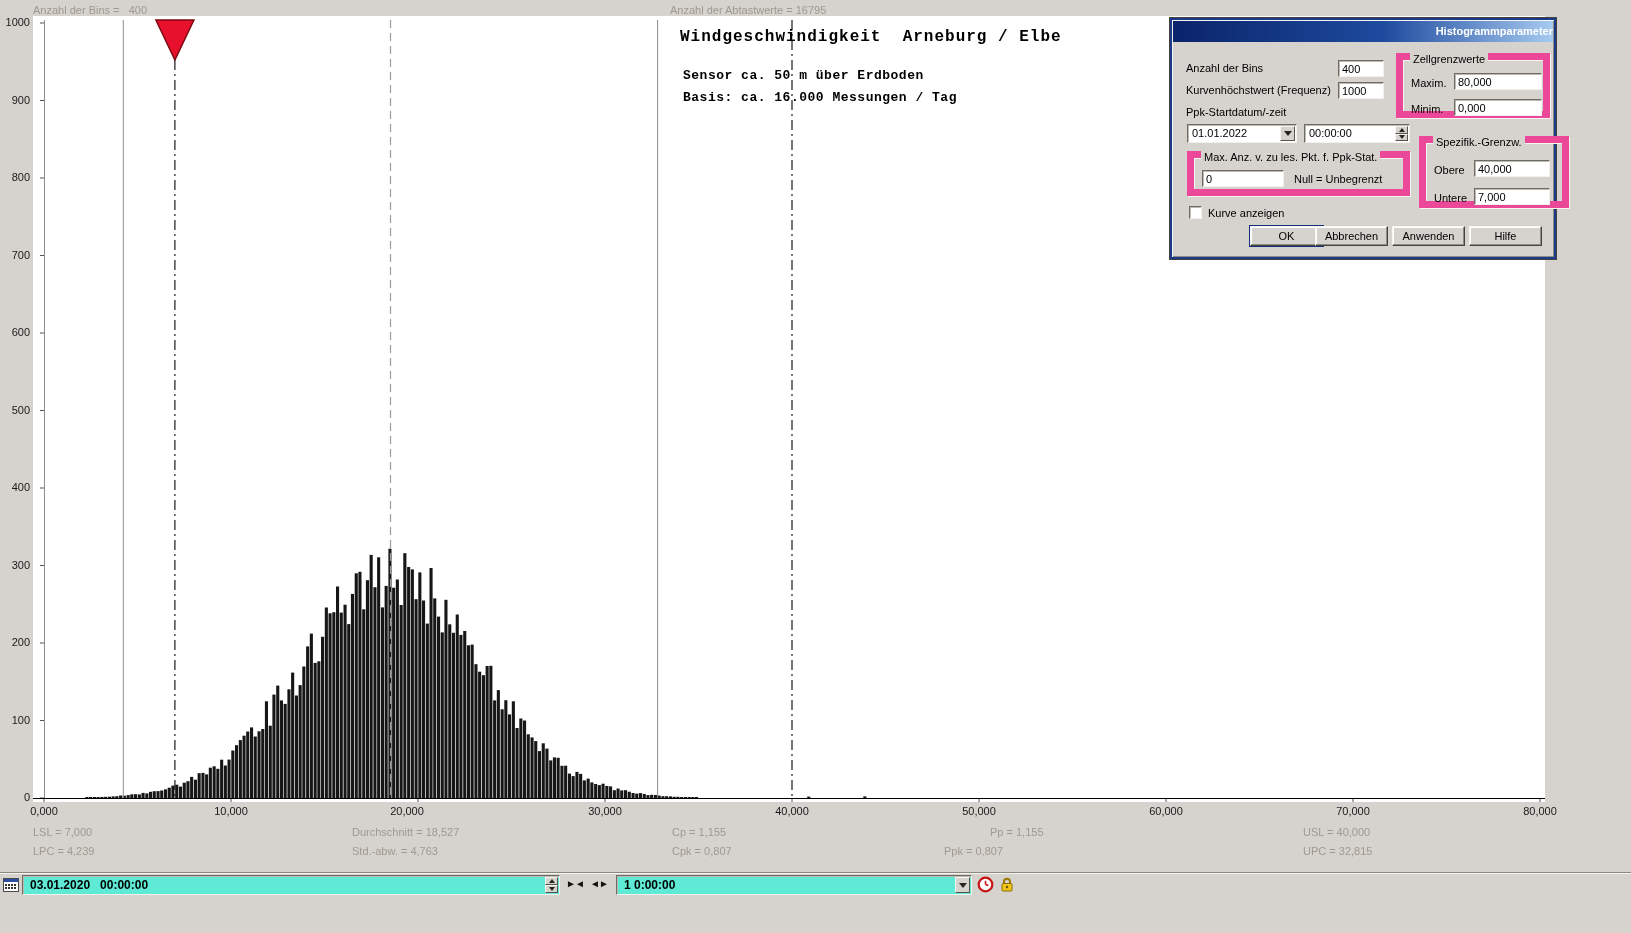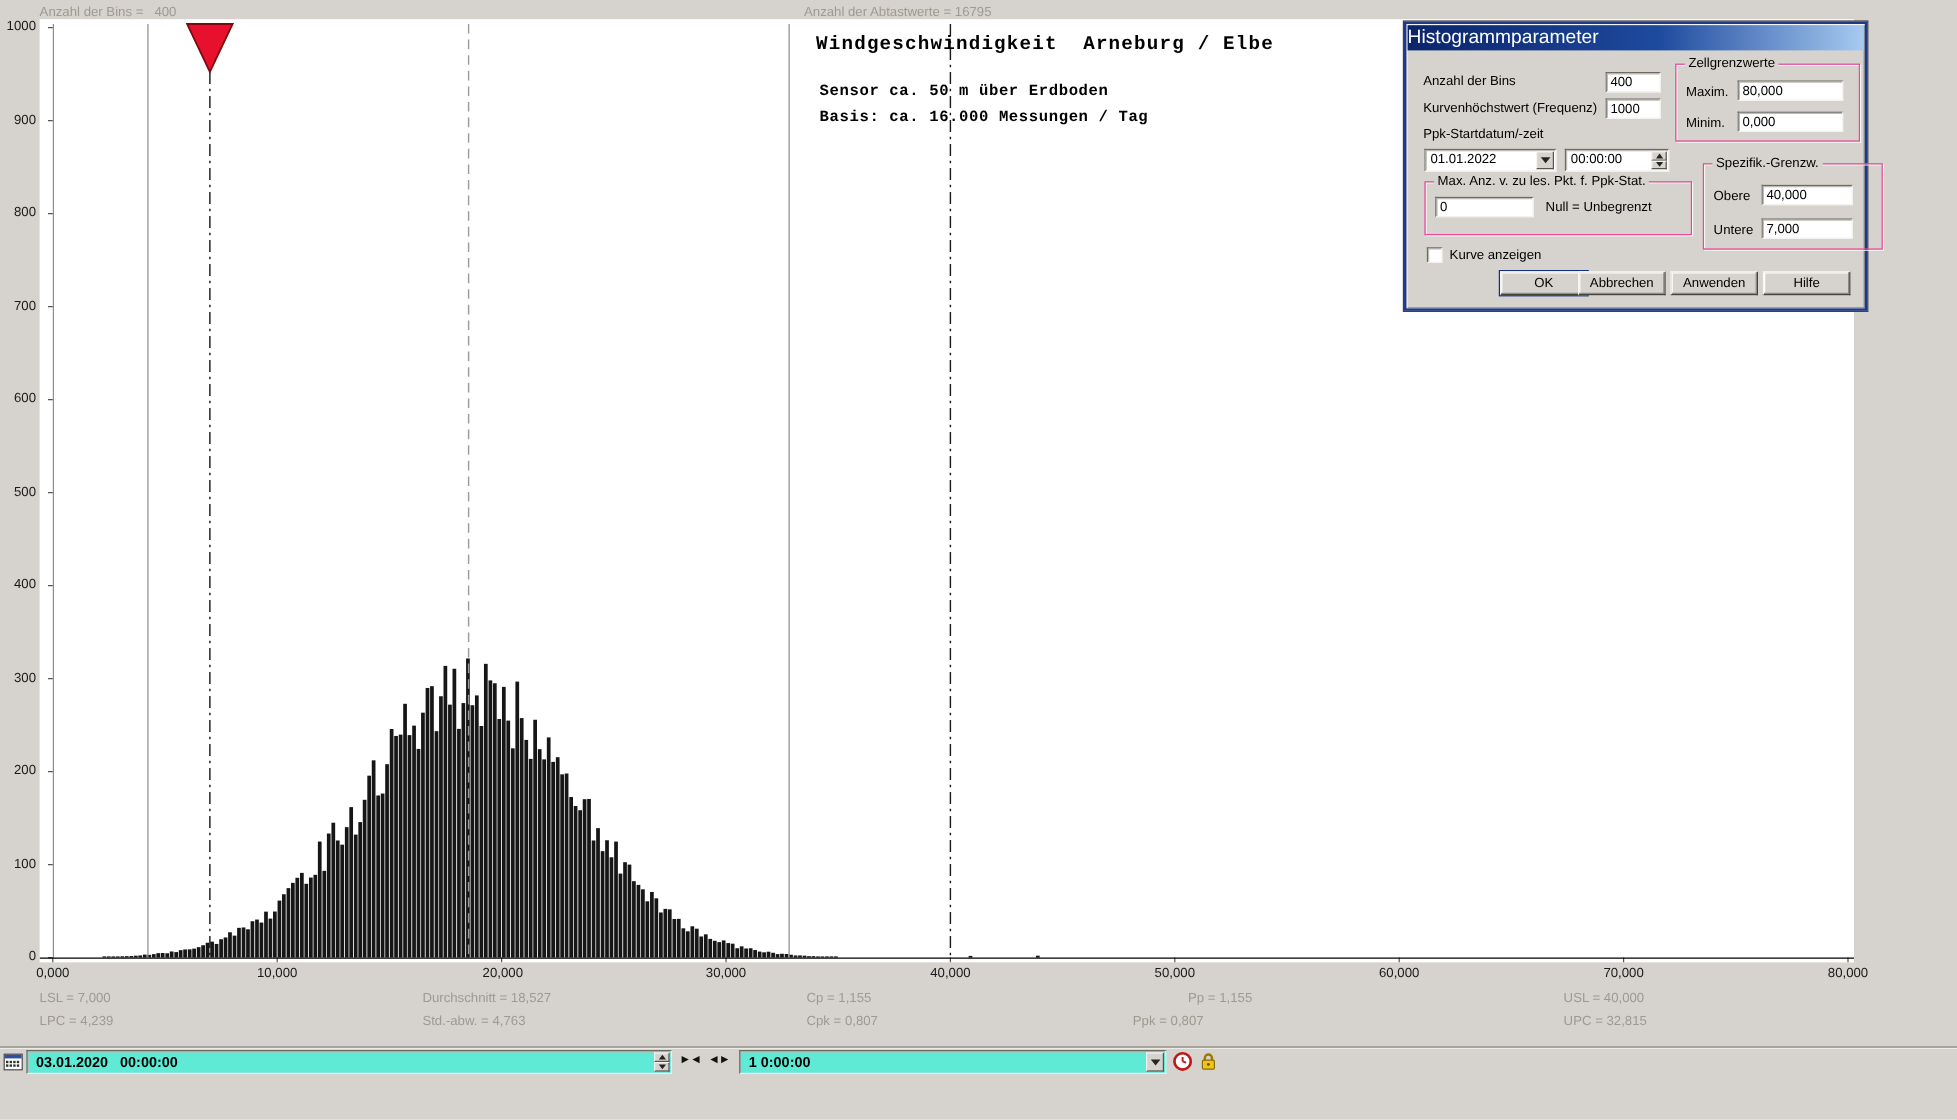--- a/index.html
+++ b/index.html
@@ -12,37 +12,37 @@
   #hist { position:absolute; left:0; top:0; }
   .ctitle { position:absolute; left:647px; top:12px; font:bold 16px "Liberation Mono",monospace; letter-spacing:1px; color:#000; white-space:pre; }
   .csub   { position:absolute; left:650px; font:bold 13px "Liberation Mono",monospace; letter-spacing:0.5px; color:#000; white-space:pre; }
   .info { position:absolute; font-size:11px; color:#9e9a90; white-space:pre; }
   .ylab { position:absolute; left:2px; width:28px; text-align:right; font-size:11px; color:#1a1a1a; }
   .xlab { position:absolute; top:805px; width:70px; text-align:center; font-size:11px; color:#1a1a1a; }
   .stat { position:absolute; font-size:11px; color:#9e9a90; white-space:pre; }
 
   
   .tb { position:absolute; height:17px; background:#fff; border:1px solid; border-color:#6e6b64 #f2f1ed #f2f1ed #6e6b64; box-shadow:inset 1px 1px 0 #bdbab2; font:11px "Liberation Sans",sans-serif; padding:0 3px; color:#000; }
-  .group { position:absolute; border:1px solid #ec4899; box-shadow:inset 1px 1px 0 #f6f5f1, 1px 1px 0 #f6f5f1; }
+  .group { position:absolute; border:7px solid #ec4899; box-shadow:inset 1px 1px 0 #f6f5f1, 1px 1px 0 #f6f5f1; }
   .legend { position:absolute; top:-7px; left:7px; background:#d6d3ce; padding:0 3px; font-size:11px; white-space:pre; }
   .combo { position:absolute; background:#fff; border:1px solid; border-color:#6e6b64 #f2f1ed #f2f1ed #6e6b64; box-shadow:inset 1px 1px 0 #bdbab2; }
   .combo-text { position:absolute; left:4px; top:2px; font-size:11px; color:#000; white-space:pre; }
   .ddbtn { position:absolute; right:1px; top:1px; bottom:1px; width:15px; background:#d6d3ce; border:1px solid; border-color:#f6f5f1 #55534d #55534d #f6f5f1; display:flex; align-items:center; justify-content:center; cursor:pointer; }
   .spin { position:absolute; right:1px; top:1px; bottom:1px; width:13px; display:flex; flex-direction:column; }
   .spinbtn { flex:1; background:#d6d3ce; border:1px solid; border-color:#f6f5f1 #55534d #55534d #f6f5f1; display:flex; align-items:center; justify-content:center; cursor:pointer; }
   .tri-up { width:0; height:0; border-left:3px solid transparent; border-right:3px solid transparent; border-bottom:4px solid #26241f; }
   .tri-down { width:0; height:0; border-left:3px solid transparent; border-right:3px solid transparent; border-top:4px solid #26241f; }
   .ddbtn .tri-down { border-left-width:4px; border-right-width:4px; border-top-width:5px; }
   .cb { position:absolute; width:13px; height:13px; background:#fff; border:1px solid; border-color:#6e6b64 #f2f1ed #f2f1ed #6e6b64; box-shadow:inset 1px 1px 0 #bdbab2; cursor:pointer; }
   .btn { position:absolute; top:206px; width:73px; height:20px; background:#d6d3ce; border:1px solid; border-color:#f6f5f1 #46443f #46443f #f6f5f1; box-shadow:inset -1px -1px 0 #8f8c84, inset 1px 1px 0 #fff; font:11px "Liberation Sans",sans-serif; color:#000; text-align:center; cursor:pointer; }
   .btn.default { box-shadow:inset -1px -1px 0 #8f8c84, inset 1px 1px 0 #fff, 0 0 0 1px #10307c;margin-left:12px; }
 
   
   #dlg { position:absolute; left:1170px; top:18px; width:386px; height:241px; background:#d6d3ce; border:2px solid #1b3a8c; box-shadow:0 0 0 1px #44423d, inset 1px 1px 0 #f4f3ef, inset -1px -1px 0 #8f8c84; font-size:11px; z-index:10; }
-  #dlg-titlebar { position:absolute; left:1px; top:1px; right:1px; height:21px; background:linear-gradient(90deg,#0a246a 0%,#1e4a9e 55%,#a6caf0 100%); color:#fff; font-weight:normal; font-size:16px; text-align:left; line-height:21px; }
+  #dlg-titlebar { position:absolute; left:1px; top:1px; right:1px; height:21px; background:linear-gradient(90deg,#0a246a 0%,#1e4a9e 55%,#a6caf0 100%); color:#fff; font-weight:bold; font-size:11px; text-align:right; line-height:21px; }
   .dlabel { position:absolute; color:#000; white-space:pre; }
 
   
   #toolbar { position:absolute; left:0; top:872px; width:1631px; height:25px; background:#d6d3ce; border-top:1px solid #8a877f; box-shadow:inset 0 1px 0 #f6f5f1; }
   .iconbtn { position:absolute; background:transparent; border:0; padding:0; cursor:pointer; line-height:0; }
   .yfield { position:absolute; height:20px; background:#5eead4; border:1px solid; border-color:#6e6b64 #f2f1ed #f2f1ed #6e6b64; box-shadow:inset 1px 1px 0 #bdbab2; }
   .ytext { position:absolute; left:7px; top:2px; font:bold 12px "Liberation Sans",sans-serif; color:#000; white-space:pre; }
   .toolicon { position:absolute; font:bold 10px "Liberation Sans",sans-serif; color:#111; letter-spacing:-1px; cursor:pointer; }
 </style>
 </head>
@@ -265,21 +265,21 @@
       <div class="ylab" style="top: 403.5px;">500</div>
       <div class="ylab" style="top: 326px;">600</div>
       <div class="ylab" style="top: 248.5px;">700</div>
       <div class="ylab" style="top: 171px;">800</div>
       <div class="ylab" style="top: 93.5px;">900</div>
       <div class="ylab" style="top: 16px;">1000</div>
     </div>
   <div>
       <div class="xlab" style="left: 9px;">0,000</div>
       <div class="xlab" style="left: 196px;">10,000</div>
-      <div class="xlab" style="left: 384px;">20,000</div>
+      <div class="xlab" style="left: 372px;">20,000</div>
       <div class="xlab" style="left: 570px;">30,000</div>
       <div class="xlab" style="left: 757px;">40,000</div>
       <div class="xlab" style="left: 944px;">50,000</div>
       <div class="xlab" style="left: 1131px;">60,000</div>
       <div class="xlab" style="left: 1318px;">70,000</div>
       <div class="xlab" style="left: 1505px;">80,000</div>
     </div>
   <div>
       <div class="stat" style="left: 33px; top: 826px;">LSL = 7,000</div>
       <div class="stat" style="left: 352px; top: 826px;">Durchschnitt = 18,527</div>
@@ -305,21 +305,21 @@
     <input class="tb" style="left: 166px; top: 62px; width: 46px;" value="1000">
 
     <span class="dlabel" style="left:14px;top:86px">Ppk-Startdatum/-zeit</span>
 
     <div class="combo" style="left:15px;top:104px;width:110px;height:19px">
       <span class="combo-text">01.01.2022</span>
       <span class="ddbtn">
           <i class="tri-down"></i>
         </span>
     </div>
-    <div class="combo" style="left:132px;top:104px;width:87px;height:19px">
+    <div class="combo" style="left:132px;top:104px;width:106px;height:19px">
       <span class="combo-text">00:00:00</span>
       <span class="spin">
         <span class="spinbtn">
             <i class="tri-up"></i>
           </span>
         <span class="spinbtn">
             <i class="tri-down"></i>
           </span>
       </span>
     </div>

